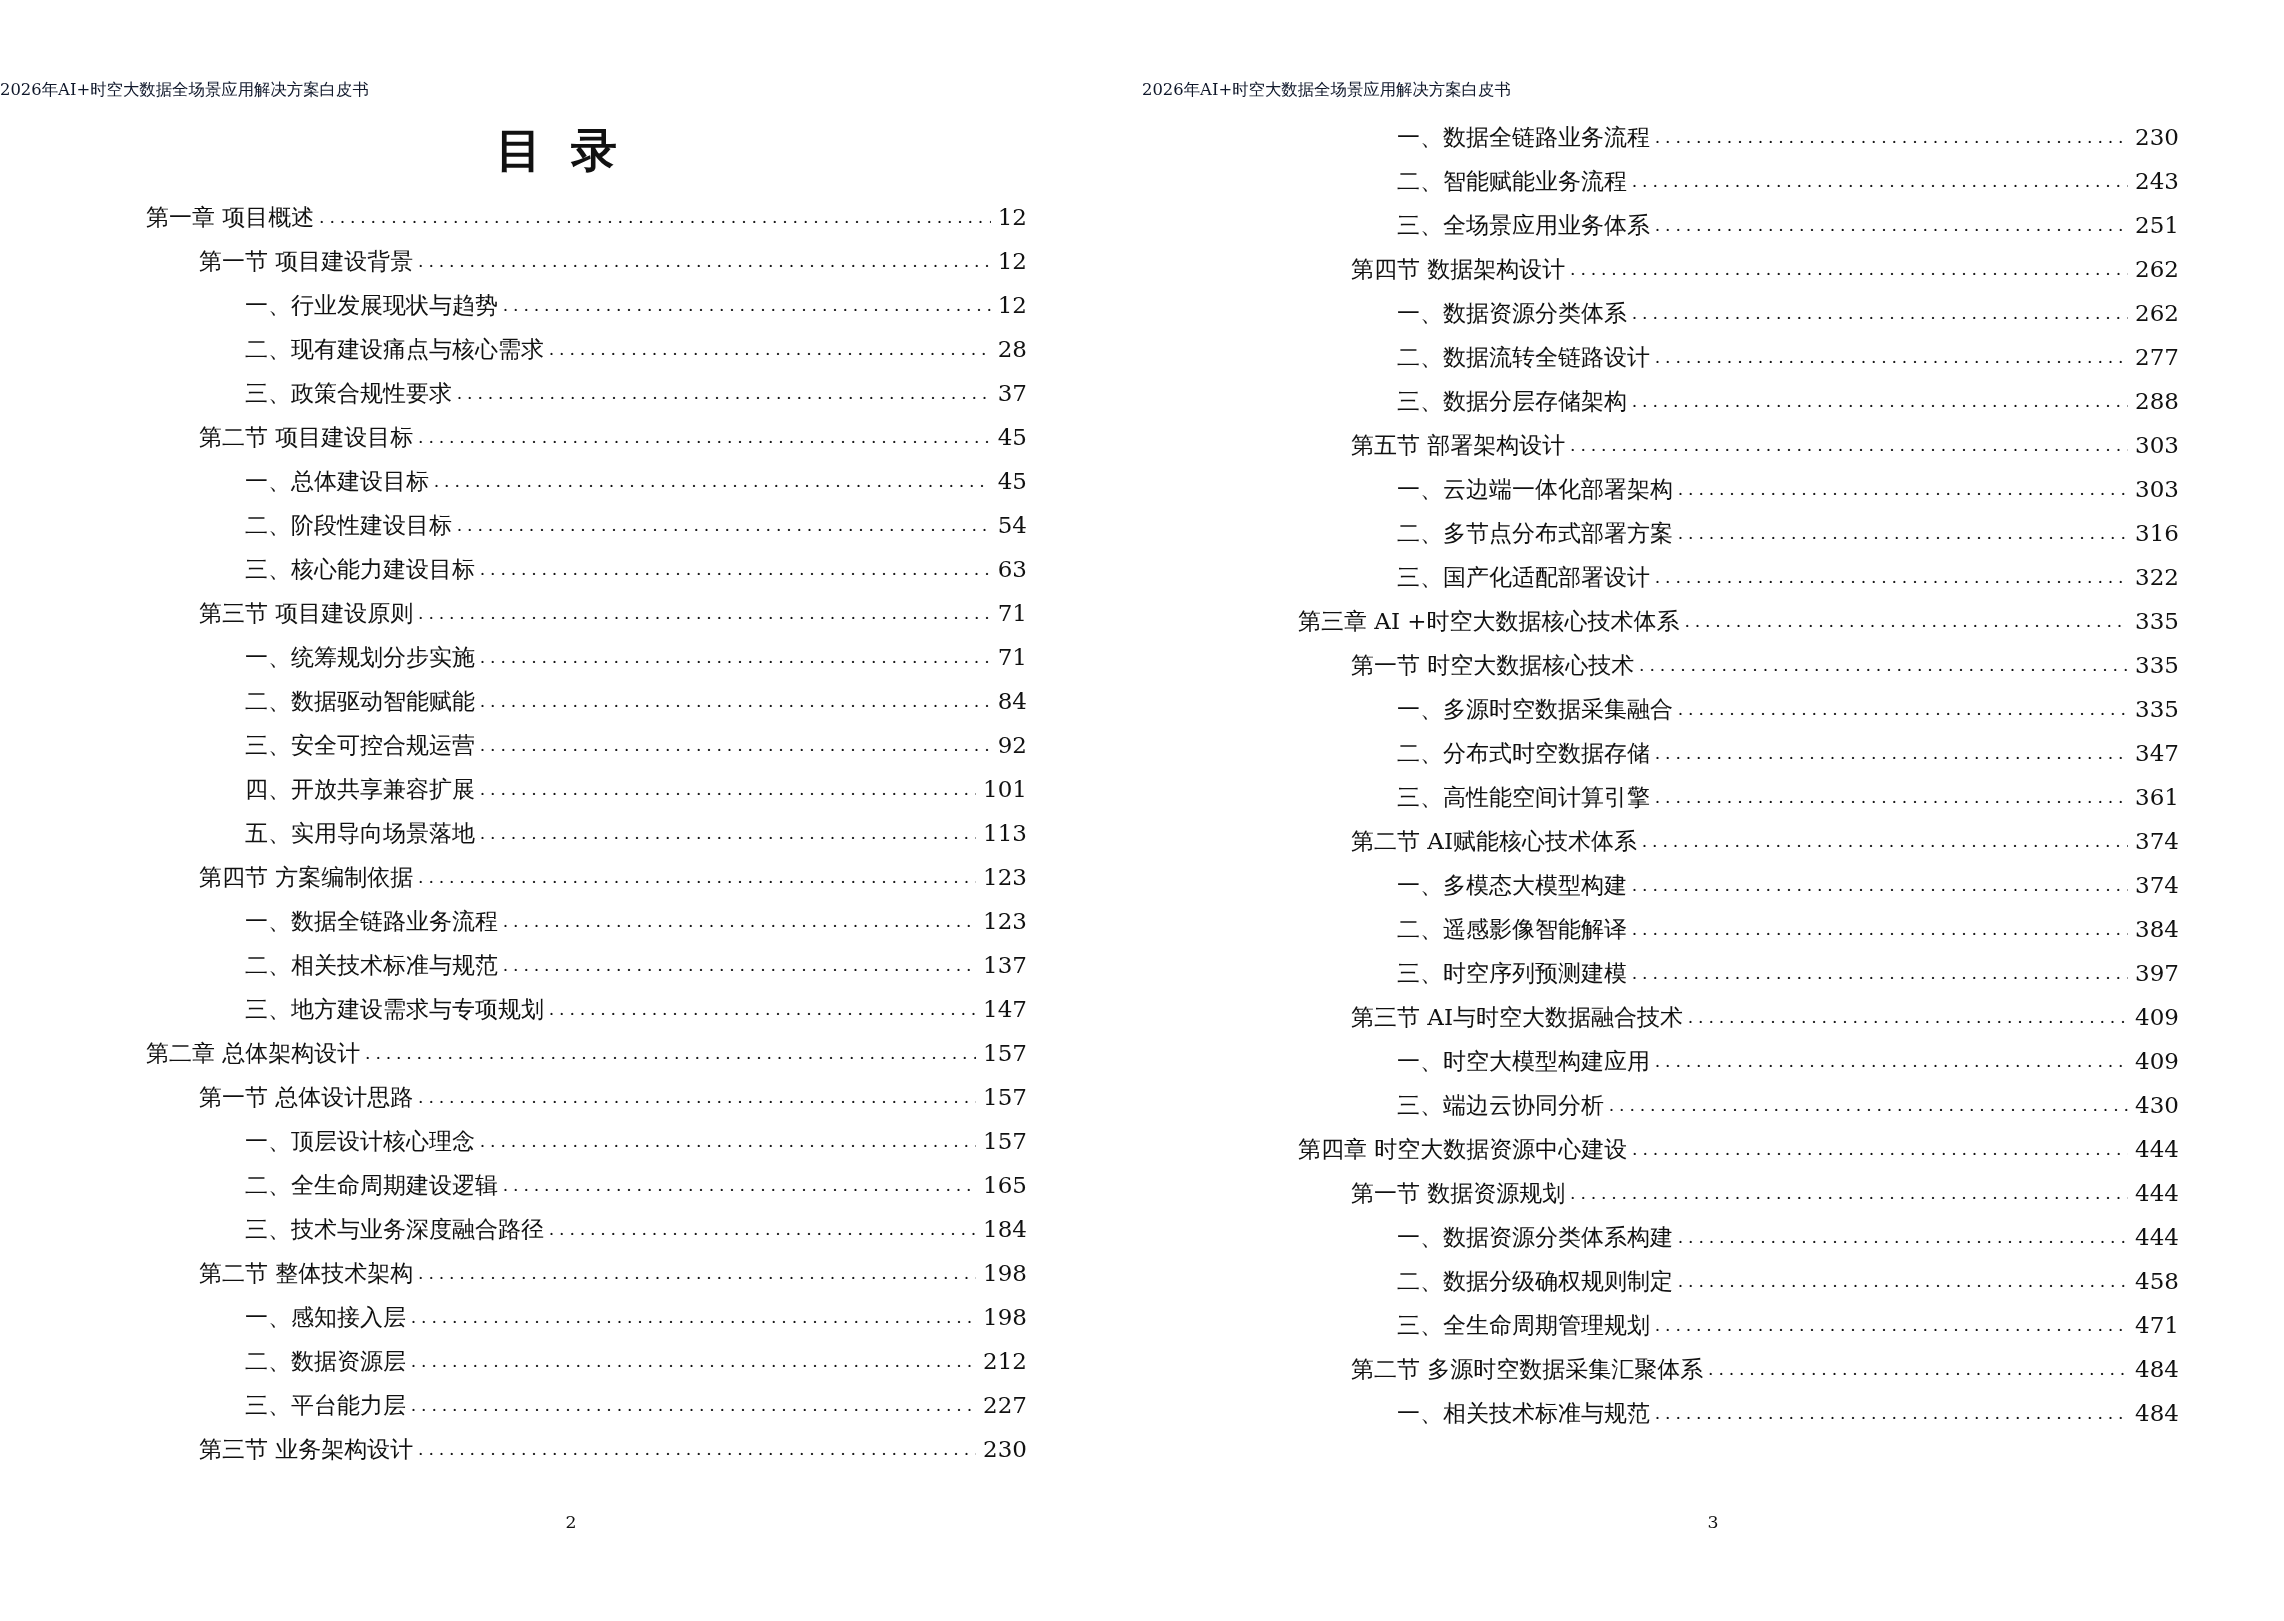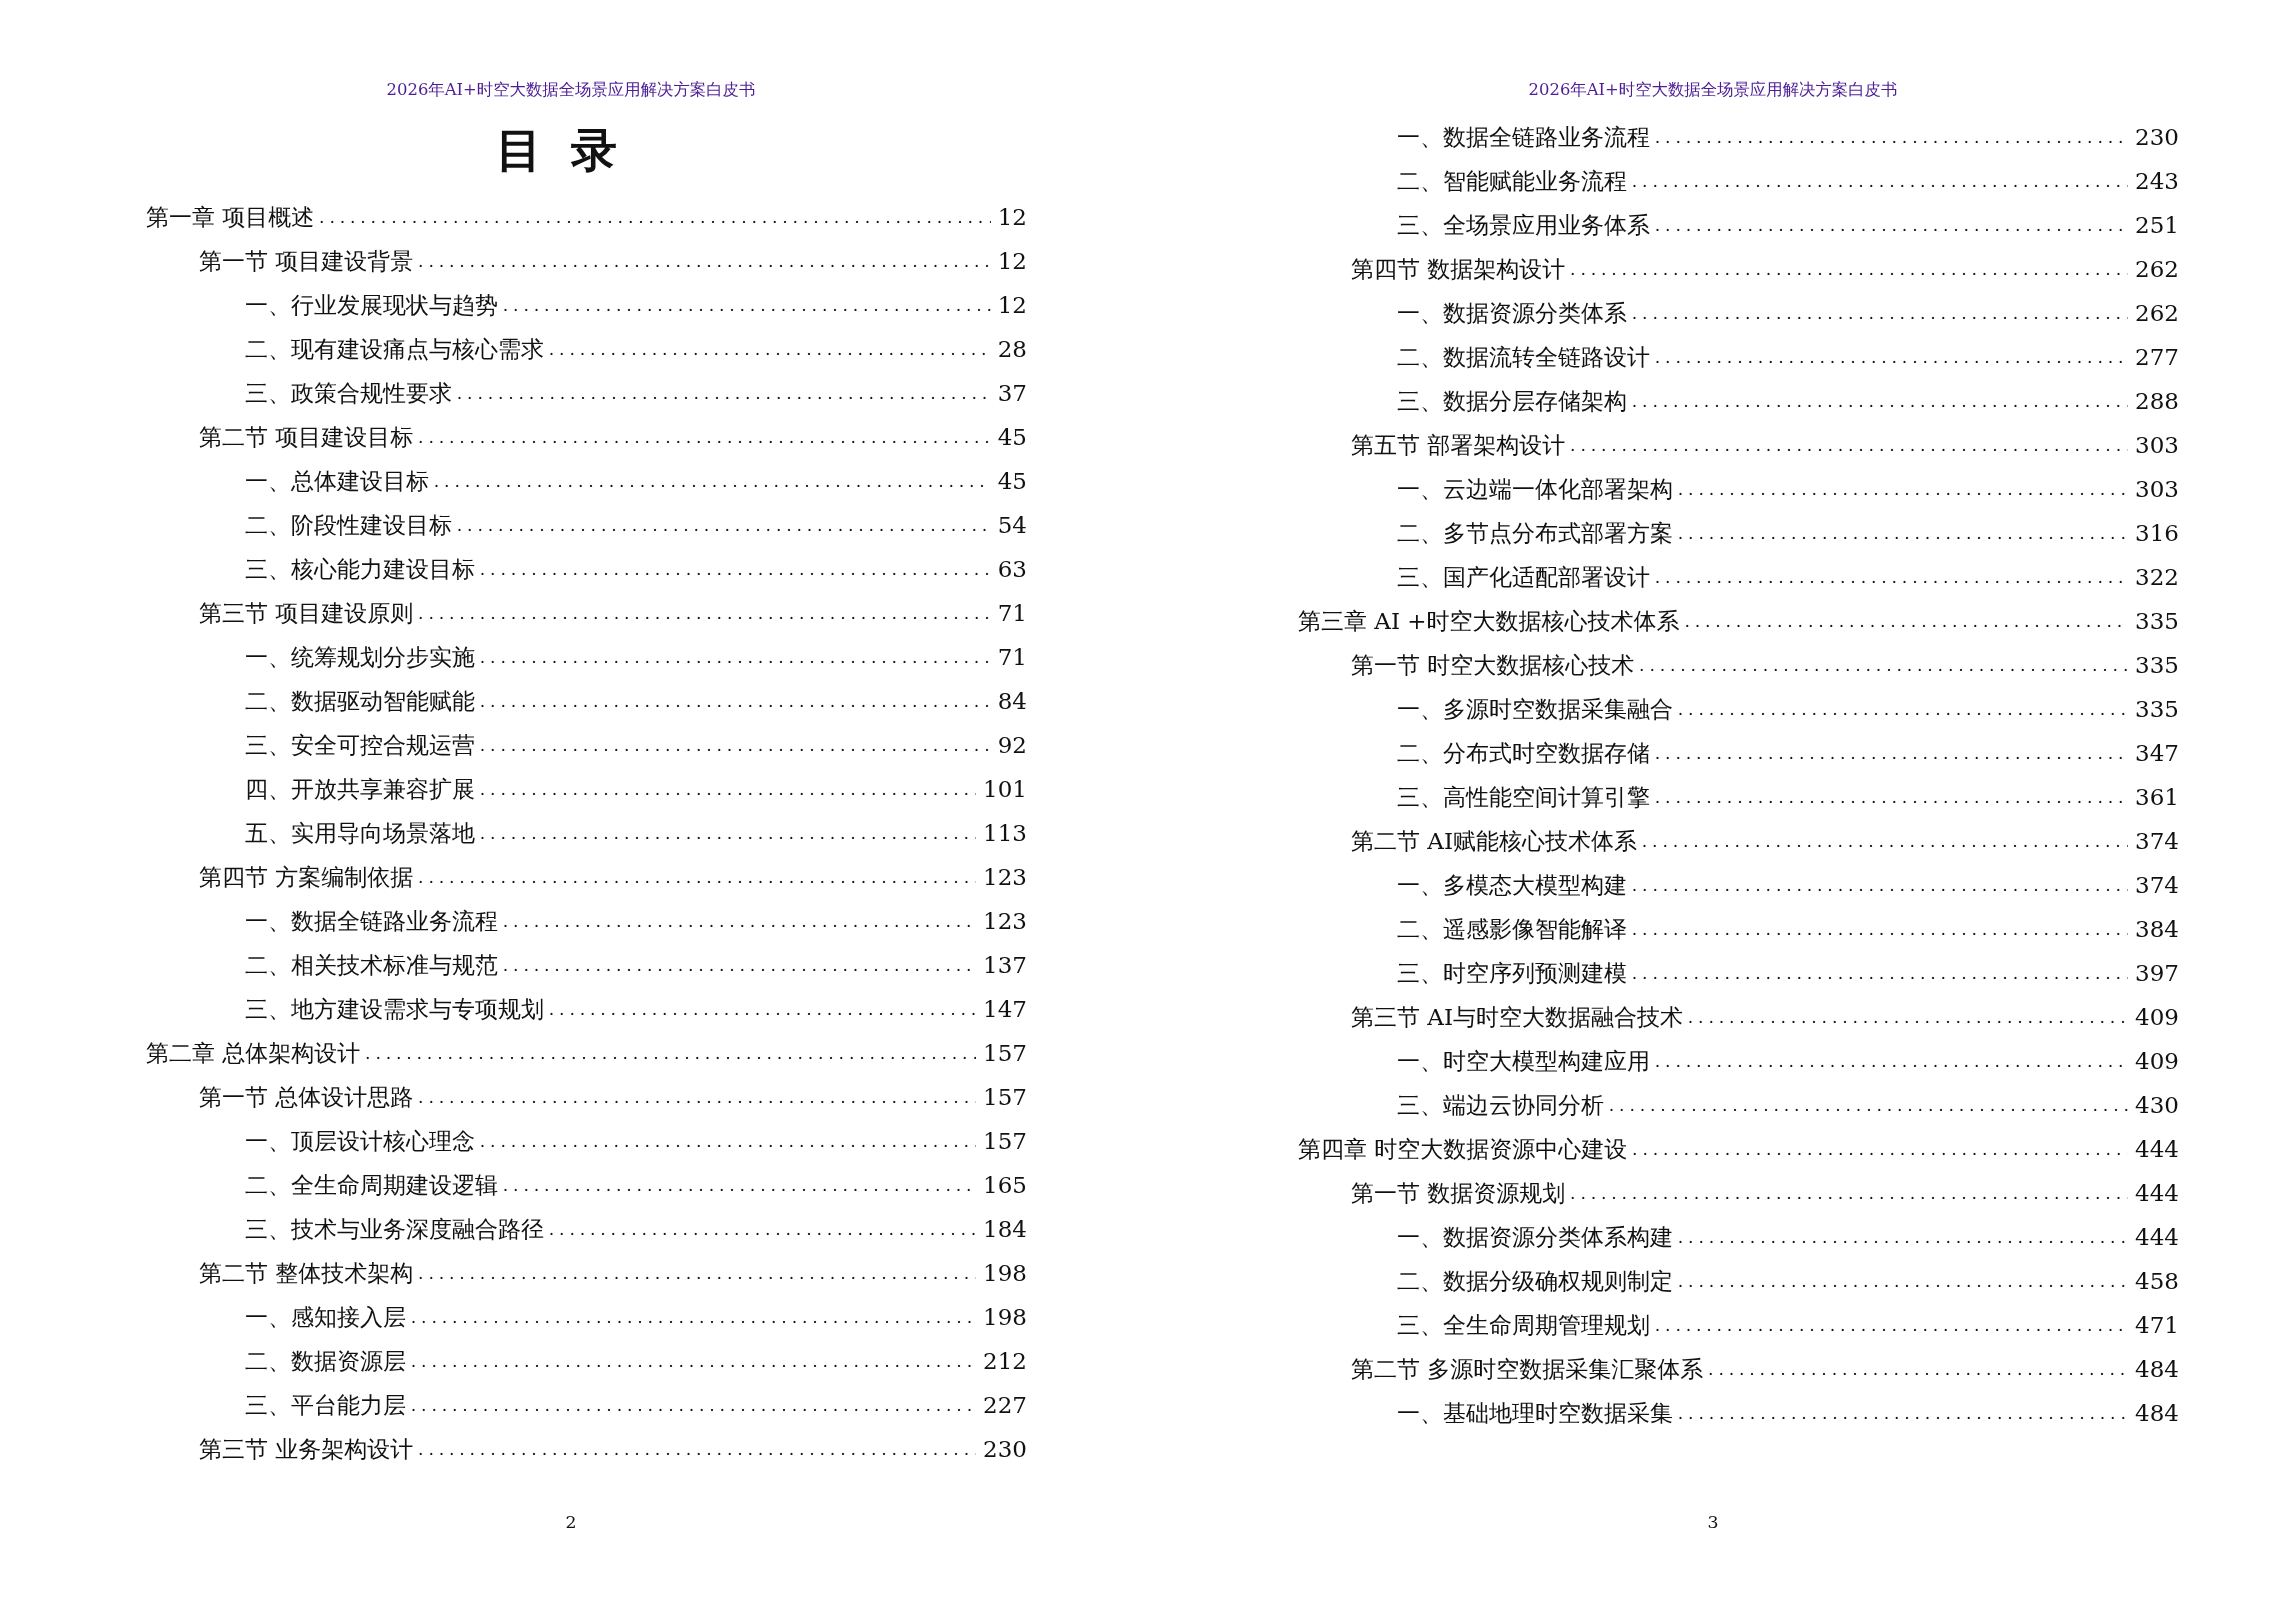--- a/index.html
+++ b/index.html
@@ -6,22 +6,22 @@
   body {
     width: 2284px; height: 1622px; position: relative; overflow: hidden;
     font-family: "DejaVu Serif", "Liberation Serif", serif; color: #111;
   }
   .page {
     position: absolute; top: 0; width: 1142px; height: 1622px; background: #fff;
   }
   .page.left { left: 0; }
   .page.right { left: 1142px; }
   .running-header {
-    position: absolute; top: 79px; left: 0; right: 0; text-align: center;
-    font-size: 16.4px; letter-spacing: 0px; color: #4c1d95;
+    position: absolute; top: 79px; left: 0; right: 0; 
+    font-size: 16.4px; letter-spacing: 0px; color: #0f172a;
   }
   .left .running-header { left: 0; width: 1142px; }
   .right .running-header { left: 0; width: 1142px; }
   .toc-title {
     position: absolute; top: 120px; left: 0; width: 1142px; text-align: center;
     font-size: 46px; letter-spacing: 29px; font-weight: bold; color: #111;
   }
   .toc {
     position: absolute; left: 146px; width: 881px;
   }
@@ -345,20 +345,20 @@
         <span class="toc-label">三、全生命周期管理规划</span>
         <span class="toc-leader"></span>
         <span class="toc-page">471</span>
       </div>
       <div class="toc-entry lvl2">
         <span class="toc-label">第二节 多源时空数据采集汇聚体系</span>
         <span class="toc-leader"></span>
         <span class="toc-page">484</span>
       </div>
       <div class="toc-entry lvl3">
-        <span class="toc-label">一、基础地理时空数据采集</span>
+        <span class="toc-label">一、相关技术标准与规范</span>
         <span class="toc-leader"></span>
         <span class="toc-page">484</span>
       </div>
     </div>
   <div class="page-number">3</div>
 </div>
 
 
 </body></html>

